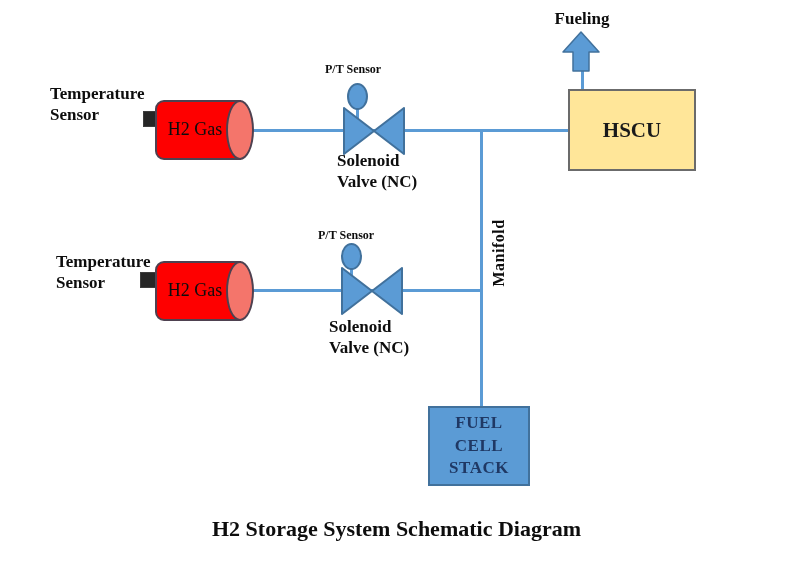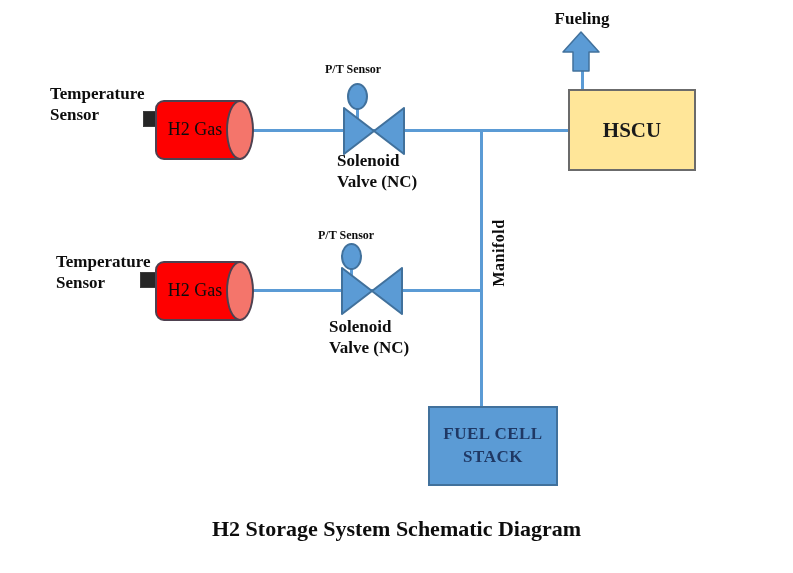--- a/index.html
+++ b/index.html
@@ -55,21 +55,21 @@
   .pt-stem { position: absolute; width: 3px; background: #5B9BD5; }
 
   
   .hscu-box {
     position: absolute; left: 568px; top: 89px; width: 128px; height: 82px;
     background: #FFE699; border: 2px solid #6b6b6b;
     display: flex; align-items: center; justify-content: center;
     font-weight: bold; font-size: 21px; color: #1a1a1a; text-align: right;
   }
   .fuelcell-box {
-    position: absolute; left: 428px; top: 406px; width: 130px; height: 80px;
+    position: absolute; left: 428px; top: 406px; width: 102px; height: 80px;
     background: #5B9BD5; border: 2px solid #41719C;
     display: flex; align-items: center; justify-content: center;
     text-align: center;
     font-weight: bold; font-size: 17px; letter-spacing: 0.5px;
     color: #1F3864; line-height: 1.35;
   }
   .fuelcell-box span { width: 100px; }
 
   .manifold-lbl {
     position: absolute; left: 460px; top: 243px; width: 80px; height: 20px;

